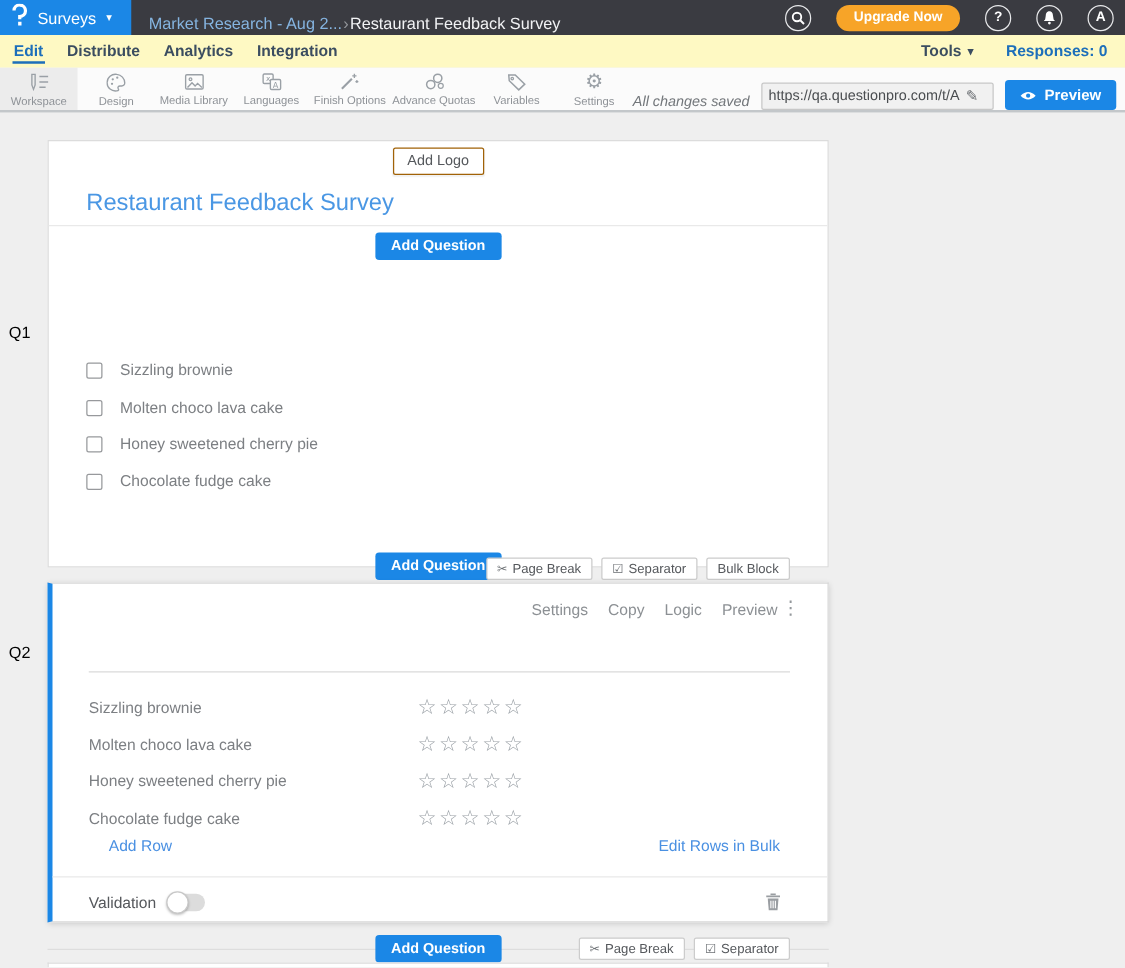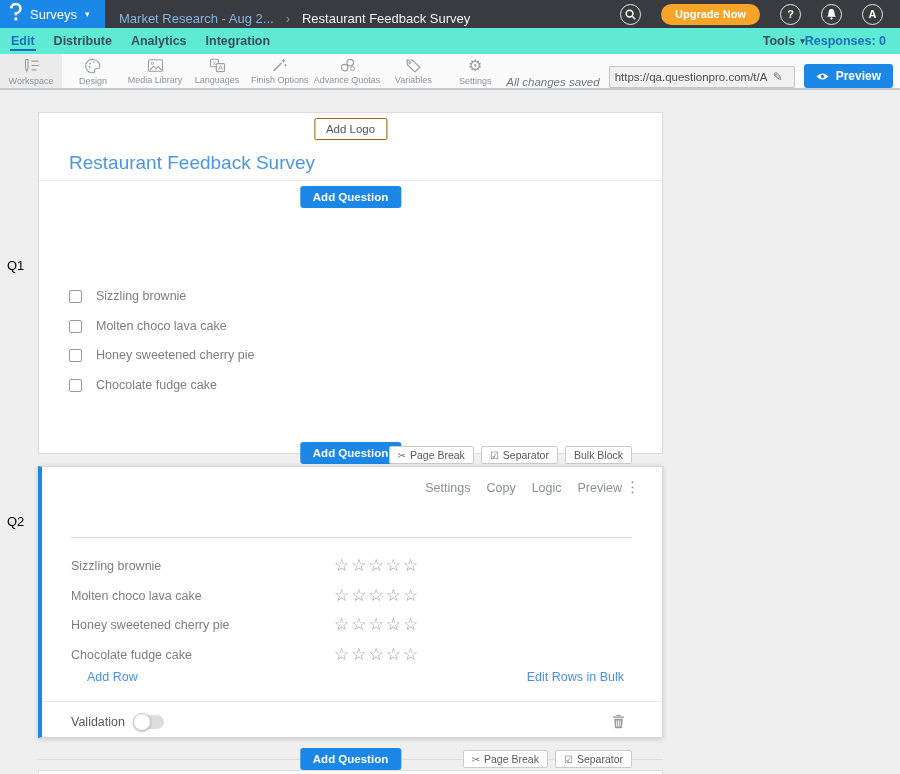--- a/index.html
+++ b/index.html
@@ -8,35 +8,35 @@
     font-family:"Liberation Sans", sans-serif;
     background:#efefef; position:relative; overflow:hidden;
     -webkit-font-smoothing:antialiased;
   }
 
   
   .topbar { position:absolute; top:0; left:0; right:0; height:28px; background:#3a3b41; display:flex; align-items:center; z-index:30; }
   .brand { width:105px; height:28px; background:#1b87e6; display:flex; align-items:center; padding-left:9px; gap:8px; color:#fff; cursor:pointer; }
   .brand-name { font-size:13px; }
   .caret { font-size:9px; line-height:1; margin-top:1px; }
-  .breadcrumb { display:flex; align-items:center; margin-left:14px; gap:12px; font-size:13px;margin-top:8px; }
+  .breadcrumb { display:flex; align-items:center; margin-left:14px; gap:1px; font-size:13px;margin-top:8px; }
   .crumb-folder { color:#85b4e0; cursor:pointer; }
   .crumb-sep { color:#93969a; font-size:13px; }
   .crumb-survey { color:#f2f3f5; }
-  .topbar-right { margin-left:auto; display:flex; align-items:center; gap:20px; padding-right:17px; }
+  .topbar-right { margin-left:auto; display:flex; align-items:center; gap:20px; padding-right:9px; }
   .circle-btn { width:21px; height:21px; border-radius:50%; border:1.5px solid #e7e8ea; color:#fff;
     display:flex; align-items:center; justify-content:center; font-size:11px; font-weight:bold; cursor:pointer; background:transparent; }
   .upgrade { height:21px; border-radius:11px; background:#f7a428; color:#fff; font-weight:bold; font-size:11px;
     padding:0 14px; display:flex; align-items:center; border:none; cursor:pointer; }
 
   
-  .subnav { position:absolute; top:28px; left:0; right:0; height:26px; background:#5eead4; display:flex; align-items:center; padding:0 10px; z-index:29; }
+  .subnav { position:absolute; top:28px; left:0; right:0; height:26px; background:#fef9c3; display:flex; align-items:center; padding:0 10px; z-index:29; }
   .tab { font-size:12.5px; font-weight:bold; color:#3b4d60; margin-right:17px; padding:2px 1px 1px; border-bottom:2px solid transparent; cursor:pointer; }
   .tab.active { color:#1d6fba; border-bottom-color:#1d6fba; }
-  .subnav-right { margin-left:auto; display:flex; align-items:center; padding-right:4px; }
+  .subnav-right { margin-left:auto; display:flex; align-items:center; gap:26px; padding-right:4px; }
   .tools-dd { font-size:12.5px; font-weight:bold; color:#3b4d60; cursor:pointer; display:flex; gap:5px; align-items:center; }
   .responses { font-size:12.5px; font-weight:bold; color:#1d6fba; }
 
   
   .toolbar { position:absolute; top:54px; left:0; right:0; height:36px; background:#fbfbfb; border-bottom:2px solid #c3c7ca; display:flex; align-items:stretch; z-index:28; }
   .tool-item { min-width:62px; padding:3px 10px 2px; display:flex; flex-direction:column; align-items:center; justify-content:center; gap:2px; cursor:pointer; }
   .tool-item.active { background:#ececec; }
   .tool-item svg { display:block; }
   .tlabel { font-size:9px; color:#8e9297; white-space:nowrap; }
   .toolbar-right { margin-left:auto; display:flex; align-items:flex-end; gap:9px; padding-right:7px; }

